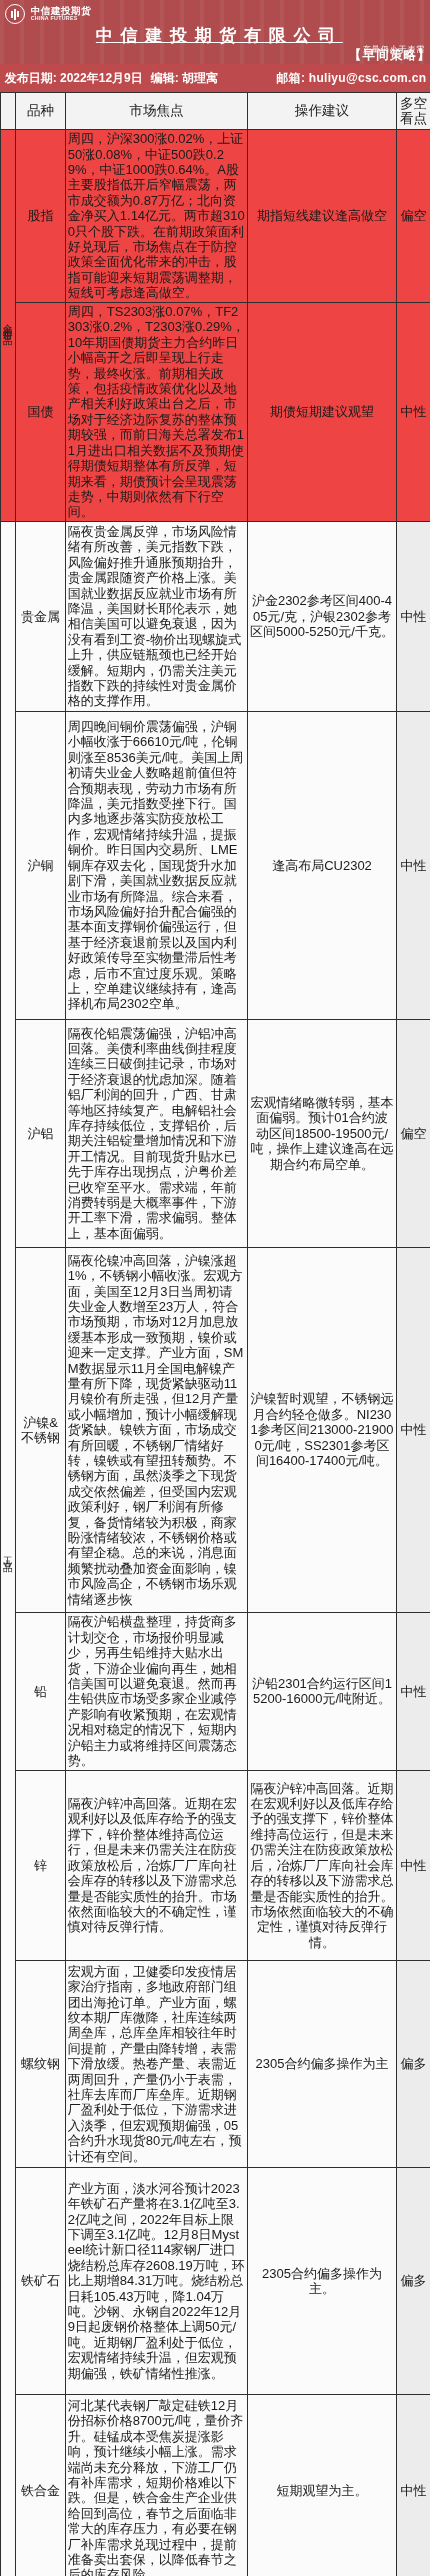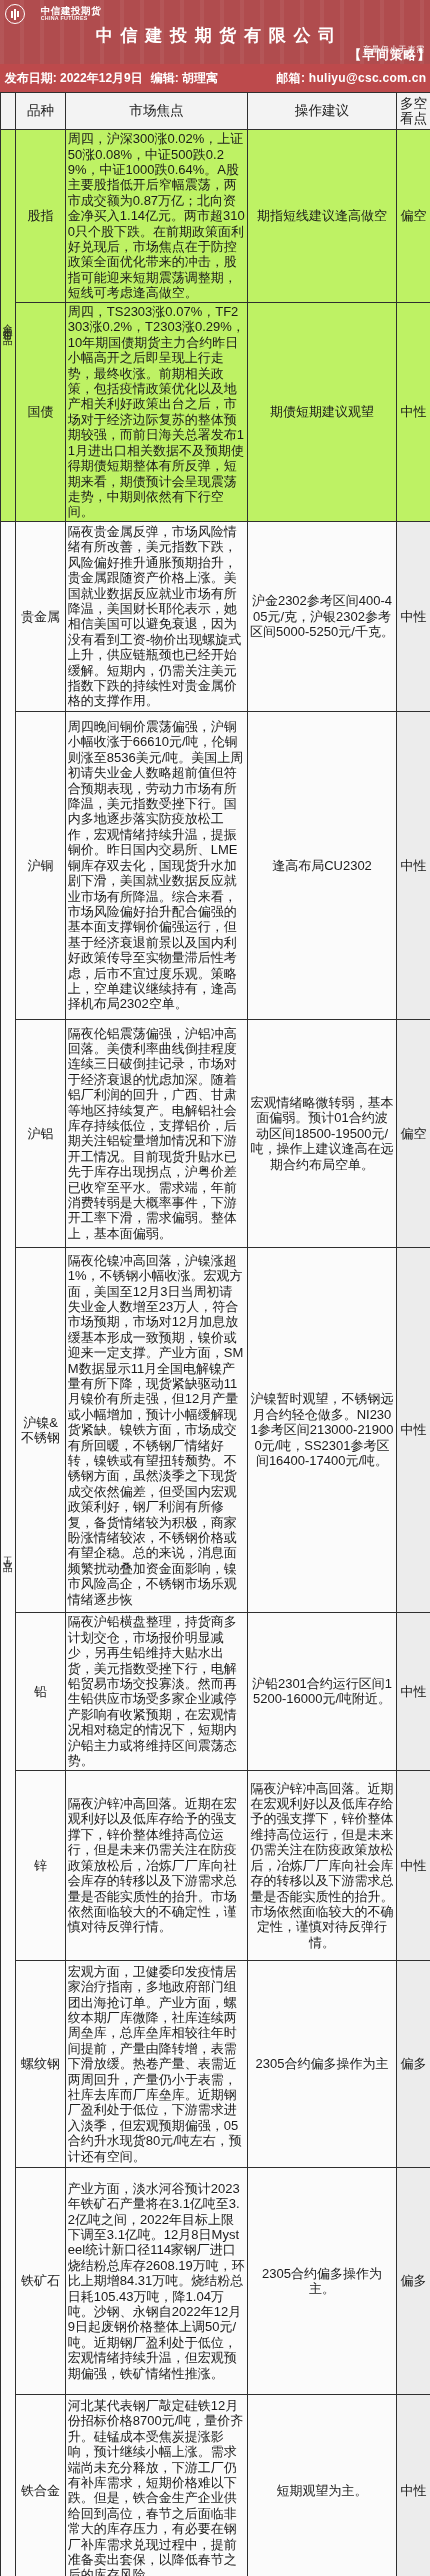--- a/index.html
+++ b/index.html
@@ -12,36 +12,36 @@
   
   .banner{
     position:relative;
     width:431px;height:64px;
     background:var(--brand,#b04c4e);
     background-image:repeating-linear-gradient(90deg,
       rgba(255,255,255,0.055) 0 3.6px, rgba(255,255,255,0) 3.6px 20px),
       linear-gradient(var(--brand,#b04c4e),var(--brand,#b04c4e));
     overflow:hidden;
   }
-  .logo{position:absolute;top:4.2px;left:4.7px;display:flex;align-items:center;gap:16px;}
+  .logo{position:absolute;top:4.2px;left:4.7px;display:flex;align-items:center;gap:6px;}
   .logo-mark{
     width:20px;height:20px;border:1.8px solid #fff;border-radius:50%;
     display:flex;align-items:center;justify-content:center;gap:1.2px;box-sizing:border-box;
   }
   .logo-mark i{display:block;width:1.8px;background:#fff;}
   .logo-mark i:nth-child(1){height:7.1px;}
   .logo-mark i:nth-child(2){height:10.7px;}
   .logo-mark i:nth-child(3){height:6px;}
   .logo-text{line-height:1.05;color:#fff;}
   .logo-cn{font-size:9.5px;font-weight:bold;letter-spacing:0.6px;}
   .logo-en{font-size:5.3px;letter-spacing:0.3px;font-weight:bold;opacity:.95;}
   .banner-title{
     position:absolute;top:24px;left:0;width:100%;
     text-align:center;color:#fff;font-size:17px;font-weight:bold;
-    letter-spacing:7.7px;text-indent:7.7px;white-space:nowrap;
+    letter-spacing:7.7px;text-indent:7.7px;white-space:nowrap;text-decoration:underline;
   }
   .banner-sub{
     position:absolute;top:47px;left:0;width:100%;
     text-align:right;color:#fff;font-size:12.5px;font-weight:bold;letter-spacing:1.2px;
   }
   .banner-credit{
     position:absolute;right:6px;bottom:9.5px;
     color:#fff;font-size:8.3px;letter-spacing:0.6px;
   }
   
@@ -67,21 +67,21 @@
     font-size:13px;line-height:15.4px;
     vertical-align:middle;
     padding:1.2px 1.8px;box-sizing:border-box;
     font-weight:normal;
   }
   th{text-align:center;font-size:13.6px;background:#f3f3f3;}
   td.focus{word-break:break-all;text-align:left;}
   td.advice{word-break:break-all;text-align:center;}
   td.variety{text-align:center;word-break:break-all;}
   td.view{text-align:center;background:#ececec;}
-  tr.shaded td{background:#bef264;}
+  tr.shaded td{background:#ef4444;}
   td.group{padding:0;text-align:center;background:#fbfbfb;}
   tr.shaded td.group,{background:#ebebeb;}
   .vtext{
     writing-mode:vertical-rl;text-orientation:upright;
     display:inline-block;font-size:9.5px;letter-spacing:3px;line-height:13.6px;
   }
 </style>
 </head>
 <body>
 
@@ -168,21 +168,21 @@
 
   <tr style="height:365px">
     <td class="variety">沪镍&amp;不锈钢</td>
     <td class="focus">隔夜伦镍冲高回落，沪镍涨超1%，不锈钢小幅收涨。宏观方面，美国至12月3日当周初请失业金人数增至23万人，符合市场预期，市场对12月加息放缓基本形成一致预期，镍价或迎来一定支撑。产业方面，SMM数据显示11月全国电解镍产量有所下降，现货紧缺驱动11月镍价有所走强，但12月产量或小幅增加，预计小幅缓解现货紧缺。镍铁方面，市场成交有所回暖，不锈钢厂情绪好转，镍铁或有望扭转颓势。不锈钢方面，虽然淡季之下现货成交依然偏差，但受国内宏观政策利好，钢厂利润有所修复，备货情绪较为积极，商家盼涨情绪较浓，不锈钢价格或有望企稳。总的来说，消息面频繁扰动叠加资金面影响，镍市风险高企，不锈钢市场乐观情绪逐步恢</td>
     <td class="advice">沪镍暂时观望，不锈钢远月合约轻仓做多。NI2301参考区间213000-219000元/吨，SS2301参考区间16400-17400元/吨。</td>
     <td class="view">中性</td>
   </tr>
 
   <tr style="height:158px">
     <td class="variety">铅</td>
-    <td class="focus">隔夜沪铅横盘整理，持货商多计划交仓，市场报价明显减少，另再生铅维持大贴水出货，美元指数受挫下行，电解铅贸易市场交投寡淡。然而再生铅供应市场受多家企业减停产影响有收紧预期，在宏观情况相对稳定的情况下，短期内沪铅主力或将维持区间震荡态势。</td>
+    <td class="focus">隔夜沪铅横盘整理，持货商多计划交仓，市场报价明显减少，另再生铅维持大贴水出货，下游企业偏向再生，她相信美国可以避免衰退。然而再生铅供应市场受多家企业减停产影响有收紧预期，在宏观情况相对稳定的情况下，短期内沪铅主力或将维持区间震荡态势。</td>
     <td class="advice">沪铅2301合约运行区间15200-16000元/吨附近。</td>
     <td class="view">中性</td>
   </tr>
 
   <tr style="height:190px">
     <td class="variety">锌</td>
     <td class="focus">隔夜沪锌冲高回落。近期在宏观利好以及低库存给予的强支撑下，锌价整体维持高位运行，但是未来仍需关注在防疫政策放松后，冶炼厂厂库向社会库存的转移以及下游需求总量是否能实质性的抬升。市场依然面临较大的不确定性，谨慎对待反弹行情。</td>
     <td class="advice">隔夜沪锌冲高回落。近期在宏观利好以及低库存给予的强支撑下，锌价整体维持高位运行，但是未来仍需关注在防疫政策放松后，冶炼厂厂库向社会库存的转移以及下游需求总量是否能实质性的抬升。市场依然面临较大的不确定性，谨慎对待反弹行情。</td>
     <td class="view">中性</td>
   </tr>

